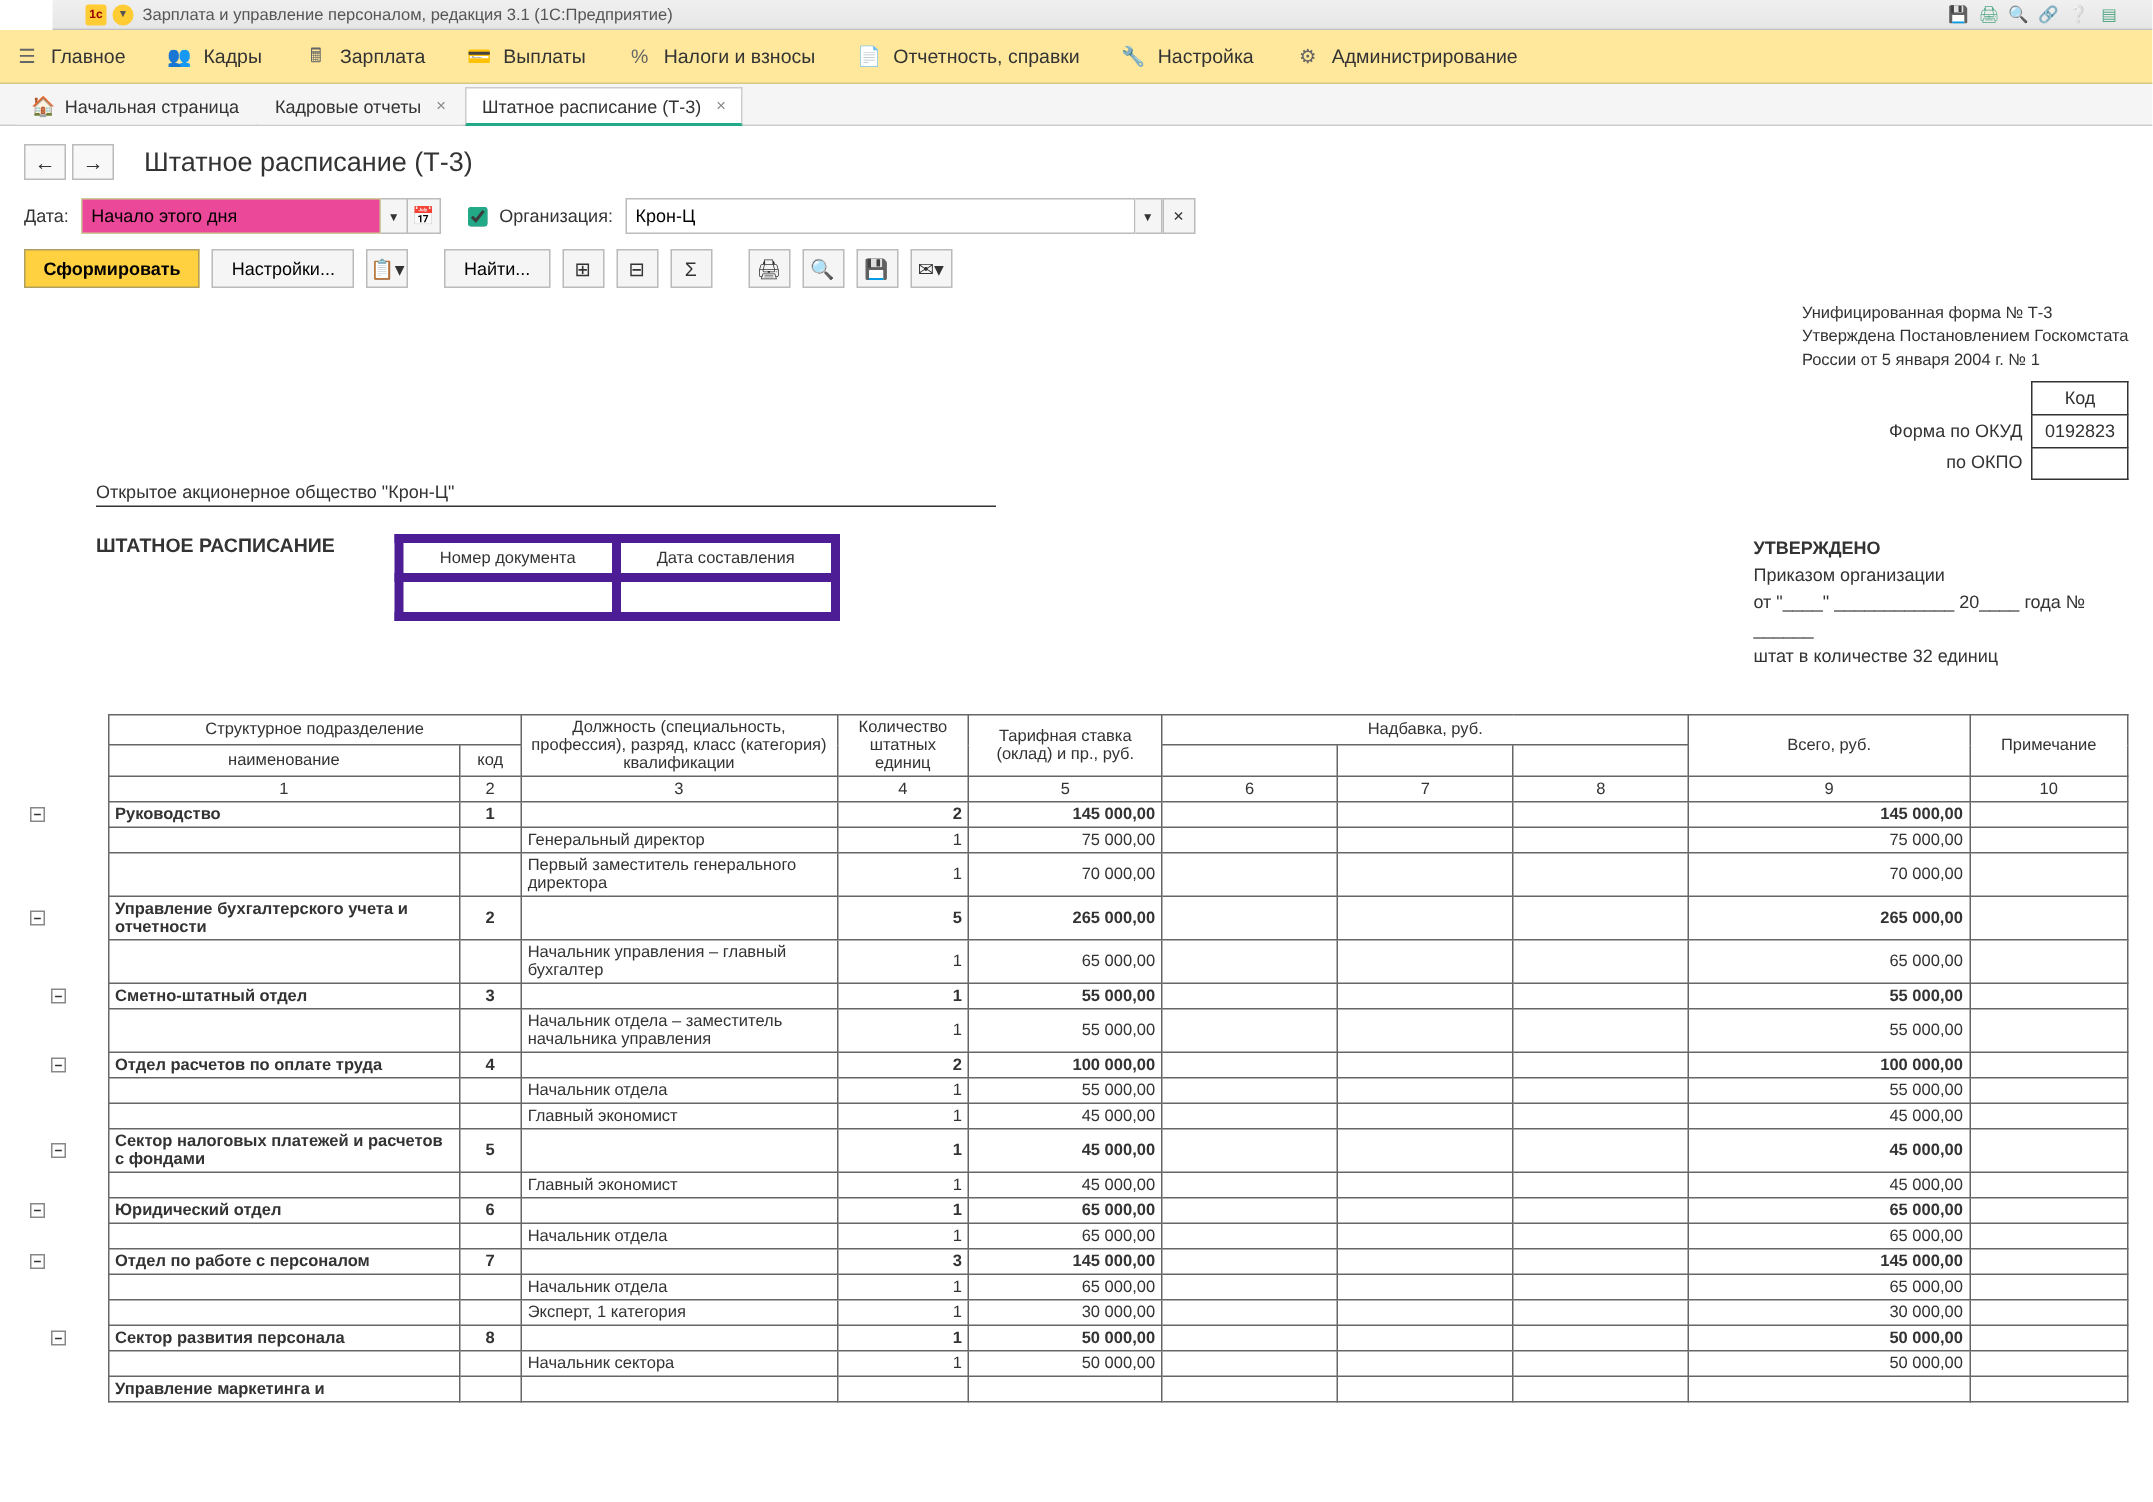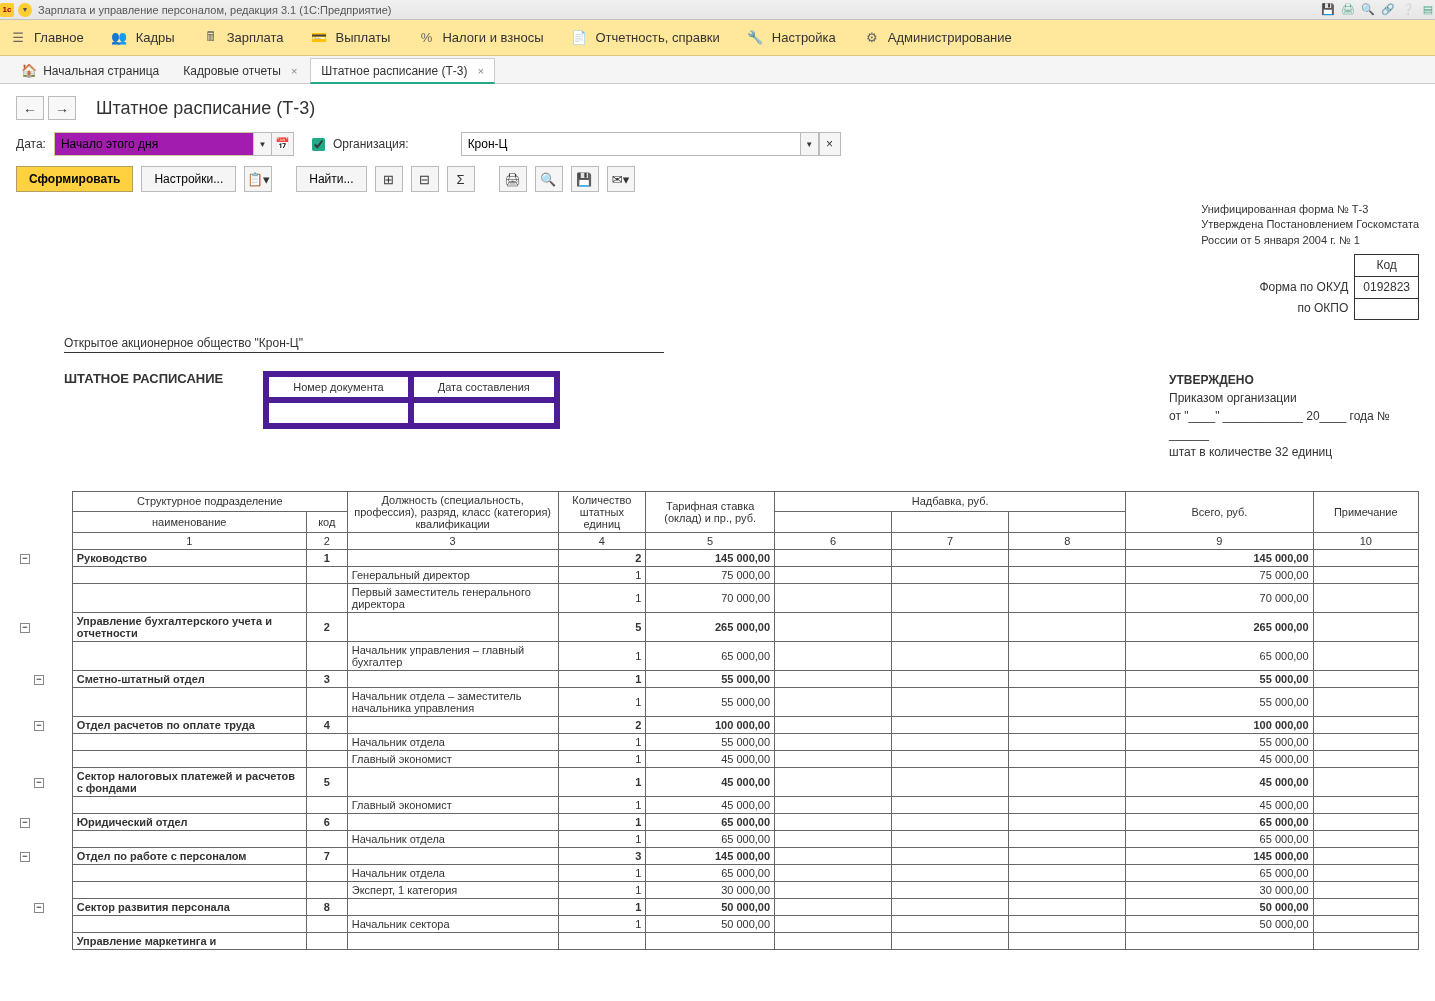--- a/index.html
+++ b/index.html
@@ -1,19 +1,19 @@
 <!DOCTYPE html>
 <html><head>
 <meta charset="utf-8">
 <style>
 * { box-sizing: border-box; margin: 0; padding: 0; }
 body { font-family: Arial, sans-serif; font-size: 12px; background: #fff; color: #333; }
 
 
-.titlebar { height: 20px; background: linear-gradient(#f0f0f0, #e6e6e6); border-bottom: 1px solid #c0c0c0; display: flex; align-items: center; padding: 0 0; font-size: 11px; color: #555; }
+.titlebar { height: 20px; background: linear-gradient(#f0f0f0, #e6e6e6); border-bottom: 1px solid #c0c0c0; display: flex; align-items: center; padding: 0 22px; font-size: 11px; color: #555; margin-left: 35px; }
 .titlebar .logo { width: 14px; height: 14px; background: #fc3; border-radius: 2px; margin-right: 4px; display: inline-flex; align-items: center; justify-content: center; font-size: 8px; font-weight: bold; color: #900; }
 .titlebar .dropdown-icon { width: 14px; height: 14px; background: #fc3; border-radius: 50%; margin-right: 6px; display: inline-flex; align-items: center; justify-content: center; font-size: 7px; }
 .titlebar .sys-icons { margin-left: auto; display: flex; gap: 6px; }
 .titlebar .sys-icons span { width: 14px; height: 14px; display: inline-flex; align-items: center; justify-content: center; color: #5a8; cursor: pointer; }
 
 
 .mainmenu { height: 36px; background: #ffe89c; border-bottom: 1px solid #d8c780; display: flex; align-items: center; padding: 0 10px; gap: 28px; }
 .mainmenu .item { display: flex; align-items: center; gap: 8px; font-size: 13px; color: #333; cursor: pointer; }
 .mainmenu .icon { width: 16px; height: 16px; display: inline-flex; align-items: center; justify-content: center; color: #666; }
 
@@ -26,38 +26,38 @@
 
 
 .page-header { padding: 12px 16px 8px; display: flex; align-items: center; gap: 20px; }
 .nav-buttons { display: flex; gap: 4px; }
 .nav-btn { width: 28px; height: 24px; border: 1px solid #bbb; background: #f8f8f8; display: inline-flex; align-items: center; justify-content: center; cursor: pointer; font-size: 14px; }
 .page-title { font-size: 18px; color: #333; }
 
 
 .filterbar { padding: 4px 16px; display: flex; align-items: center; gap: 8px; }
 .filterbar label { font-size: 12px; }
-.date-input { width: 200px; height: 24px; background: #a21caf; border: 1px solid #cc9; padding: 0 6px; font-size: 12px; }
+.date-input { width: 200px; height: 24px; background: #ec4899; border: 1px solid #cc9; padding: 0 6px; font-size: 12px; }
 .input-group { display: flex; }
 .input-group .drop { width: 18px; height: 24px; border: 1px solid #bbb; border-left: none; background: #f5f5f5; display: inline-flex; align-items: center; justify-content: center; font-size: 8px; cursor: pointer; }
 .input-group .cal { width: 22px; height: 24px; border: 1px solid #bbb; border-left: none; background: #f5f5f5; display: inline-flex; align-items: center; justify-content: center; cursor: pointer; }
 .chk { margin-left: 10px; accent-color: #2a8; }
-.org-input { width: 340px; height: 24px; border: 1px solid #bbb; padding: 0 6px; font-size: 12px; margin-left: 44px; }
+.org-input { width: 340px; height: 24px; border: 1px solid #bbb; padding: 0 6px; font-size: 12px; }
 .x-btn { width: 22px; height: 24px; border: 1px solid #bbb; background: #f5f5f5; display: inline-flex; align-items: center; justify-content: center; cursor: pointer; }
 
 
 .toolbar { padding: 6px 16px 10px; display: flex; align-items: center; gap: 8px; }
 .tb-btn { height: 26px; padding: 0 12px; border: 1px solid #b0a060; background: #ffd040; font-size: 12px; font-weight: bold; cursor: pointer; }
 .tb-btn.secondary { background: #f5f5f5; border: 1px solid #bbb; font-weight: normal; }
 .tb-icon-btn { width: 28px; height: 26px; border: 1px solid #bbb; background: #f5f5f5; display: inline-flex; align-items: center; justify-content: center; cursor: pointer; font-size: 13px; }
 .tb-sep { width: 8px; }
 
 
 .report { padding: 0 16px 20px; overflow: auto; }
-.form-header { display: flex; justify-content: flex-end; margin-bottom: 16px; }
+.form-header { display: flex; justify-content: flex-end; margin-bottom: 1px; }
 .form-header .right { text-align: left; font-size: 11px; line-height: 1.4; }
 .okud-table { border-collapse: collapse; margin-top: 6px; margin-left: auto; font-size: 12px; }
 .okud-table td { border: 1px solid #333; padding: 2px 8px; text-align: center; }
 .okud-table td.label { border: none; text-align: right; padding-right: 6px; }
 .org-line { border-bottom: 1px solid #333; display: inline-block; min-width: 600px; padding-bottom: 2px; }
 .org-sub { font-size: 10px; text-align: center; }
 
 .doc-title-row { display: flex; align-items: flex-start; gap: 40px; margin-top: 18px; }
 .doc-title { font-weight: bold; font-size: 13px; }
 .doc-meta-table { border-collapse: collapse; font-size: 11px; }

